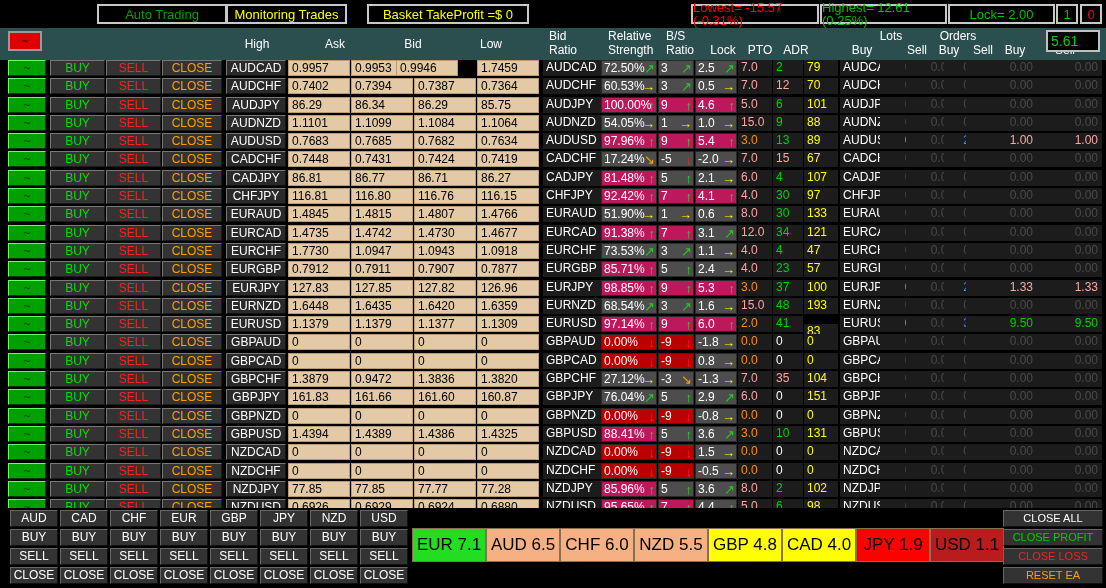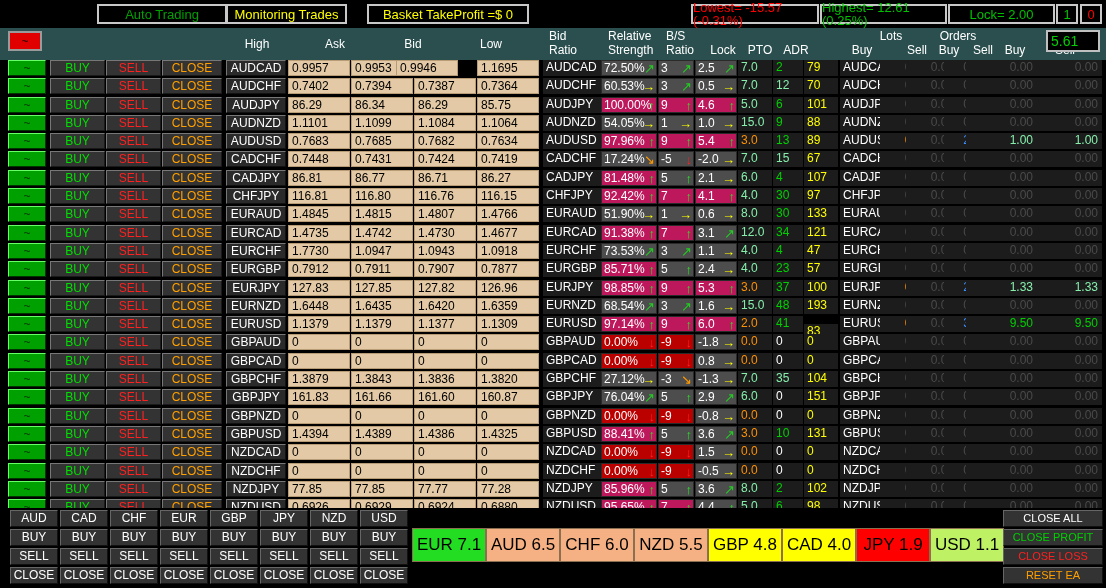--- a/index.html
+++ b/index.html
@@ -48,21 +48,21 @@
 
   .ind{background:#4d4d4d;border:1px solid #2a2a2a;color:#fff;padding-left:2px;}
   .ind.g{background:#be185d;} .ind.r{background:#bb0000;}
   .ind .ar{position:absolute;right:1px;top:-1px;font-size:13px;line-height:17px;}
   .up{color:#22ee22;} .dn{color:#ff2020;} .fl{color:#ffff00;}
   .ne{color:#22cc22;} .se{color:#ff9900;}
 
   .plain{background:#1c1c1c;padding-left:3px;}
   .num{background:#1c1c1c;text-align:right;padding-right:4px;}
   .zero{color:#4a4a4a;}
-  .y{color:#ffff00;} .o{color:#ff9000;} .rd{color:#86efac;} .gr{color:#00d000;}
+  .y{color:#ffff00;} .o{color:#ff9000;} .rd{color:#fca5a5;} .gr{color:#00d000;}
   .bl{color:#3a8fff;} .wh{color:#ffffff;}
 
   
   .bottom{position:absolute;left:0;top:508px;width:1106px;height:80px;background:#000;}
   .bbtn{position:absolute;height:17px;background:#333;border:1px solid #666;
         border-right-color:#111;border-bottom-color:#111;box-sizing:border-box;
         text-align:center;font-size:12px;line-height:15px;color:#fff;}
   .ccy{position:absolute;height:34px;border:1px solid #8a7050;box-sizing:border-box;
        color:#000;font-size:17px;display:flex;align-items:center;justify-content:center;}
   .rbtn{position:absolute;left:1003px;width:100px;height:17px;background:#333;
@@ -116,21 +116,21 @@
   <div class="grid" id="grid">
       <div class="row">
         <div class="cell tog" style="left:8px;width:38px;">~</div>
         <div class="cell btn buy" style="left:50px;width:55px;">BUY</div>
         <div class="cell btn sell" style="left:106px;width:55px;">SELL</div>
         <div class="cell btn close" style="left:162px;width:60px;">CLOSE</div>
         <div class="cell sym" style="left:226px;width:60px;">AUDCAD</div>
         <div class="cell px" style="left:288px;width:62px;">0.9957</div>
         <div class="cell px" style="left:351px;width:62px;">0.9953</div>
         <div class="cell px" style="left:396px;width:62px;">0.9946</div>
-        <div class="cell px" style="left:477px;width:62px;">1.1695</div>
+        <div class="cell px" style="left:477px;width:62px;">1.7459</div>
         <div class="cell symr" style="left:543px;width:58px;">AUDCAD</div>
         <div class="cell ind" style="left:601px;width:56px;">72.50%<span class="ar ne">↗</span></div>
         <div class="cell ind" style="left:658px;width:36px;">3<span class="ar ne">↗</span></div>
         <div class="cell ind" style="left:695px;width:42px;">2.5<span class="ar ne">↗</span></div>
         <div class="cell plain rd" style="left:738px;width:34px;">7.0</div>
         <div class="cell plain gr" style="left:773px;width:30px;">2</div>
         <div class="cell plain y" style="left:804px;width:34px;">79</div>
         <div class="cell symr" style="left:840px;width:56px;">AUDCAD</div>
         <div class="cell num zero" style="left:880px;width:52px;">0.00</div>
         <div class="cell num zero" style="left:906px;width:52px;">0.00</div>
@@ -556,21 +556,21 @@
         <div class="cell num zero" style="left:1036px;width:52px;">0.00</div>
         <div class="cell num zero" style="left:1052px;width:50px;">0.00</div>
       </div>
       <div class="row">
         <div class="cell tog" style="left:8px;width:38px;">~</div>
         <div class="cell btn buy" style="left:50px;width:55px;">BUY</div>
         <div class="cell btn sell" style="left:106px;width:55px;">SELL</div>
         <div class="cell btn close" style="left:162px;width:60px;">CLOSE</div>
         <div class="cell sym" style="left:226px;width:60px;">GBPCHF</div>
         <div class="cell px" style="left:288px;width:62px;">1.3879</div>
-        <div class="cell px" style="left:351px;width:62px;">1.3843</div>
+        <div class="cell px" style="left:351px;width:62px;">0.9472</div>
         <div class="cell px" style="left:414px;width:62px;">1.3836</div>
         <div class="cell px" style="left:477px;width:62px;">1.3820</div>
         <div class="cell symr" style="left:543px;width:58px;">GBPCHF</div>
         <div class="cell ind" style="left:601px;width:56px;">27.12%<span class="ar fl">→</span></div>
         <div class="cell ind" style="left:658px;width:36px;">-3<span class="ar se">↘</span></div>
         <div class="cell ind" style="left:695px;width:42px;">-1.3<span class="ar fl">→</span></div>
         <div class="cell plain rd" style="left:738px;width:34px;">7.0</div>
         <div class="cell plain rd" style="left:773px;width:30px;">35</div>
         <div class="cell plain y" style="left:804px;width:34px;">104</div>
         <div class="cell symr" style="left:840px;width:56px;">GBPCHF</div>
@@ -880,21 +880,21 @@
         <div class="bbtn close" style="left: 360px; top: 59px; width: 48px;">CLOSE</div>
       </div>
     <div id="strength">
         <div class="ccy" style="left: 412px; top: 20px; width: 74px; background: rgb(34, 221, 34);">EUR 7.1</div>
         <div class="ccy" style="left: 486px; top: 20px; width: 74px; background: rgb(245, 177, 131);">AUD 6.5</div>
         <div class="ccy" style="left: 560px; top: 20px; width: 74px; background: rgb(245, 177, 131);">CHF 6.0</div>
         <div class="ccy" style="left: 634px; top: 20px; width: 74px; background: rgb(245, 177, 131);">NZD 5.5</div>
         <div class="ccy" style="left: 708px; top: 20px; width: 74px; background: rgb(255, 255, 0);">GBP 4.8</div>
         <div class="ccy" style="left: 782px; top: 20px; width: 74px; background: rgb(255, 255, 0);">CAD 4.0</div>
         <div class="ccy" style="left: 856px; top: 20px; width: 74px; background: rgb(255, 0, 0);">JPY  1.9</div>
-        <div class="ccy" style="left: 930px; top: 20px; width: 74px; background: #bef264;">USD 1.1</div>
+        <div class="ccy" style="left: 930px; top: 20px; width: 74px; background: #b91c1c;">USD 1.1</div>
       </div>
     <div id="rbtns">
         <div class="rbtn" style="top: 2px; color: rgb(255, 255, 255);">CLOSE ALL</div>
         <div class="rbtn" style="top: 21px; color: rgb(0, 208, 0);">CLOSE PROFIT</div>
         <div class="rbtn" style="top: 40px; color: rgb(255, 32, 32);">CLOSE LOSS</div>
         <div class="rbtn" style="top: 59px; color: rgb(255, 160, 0);">RESET EA</div>
       </div>
   </div>
 </div>
 

